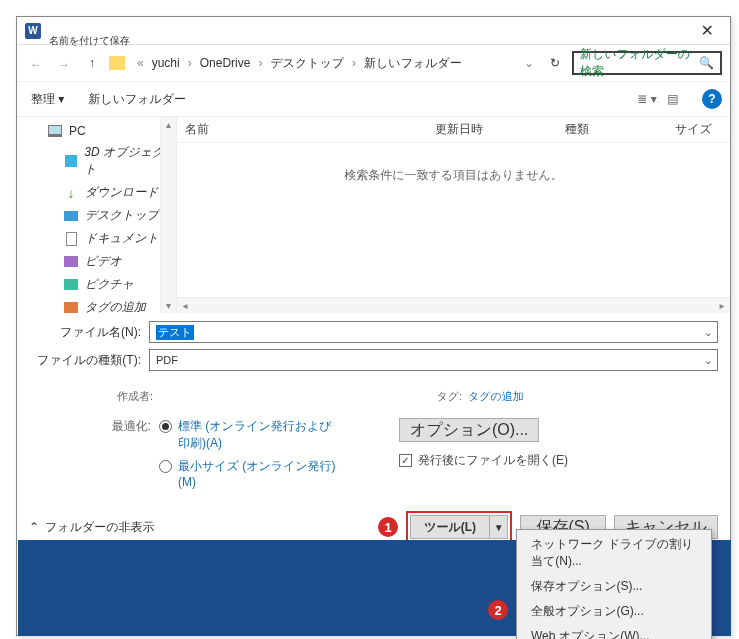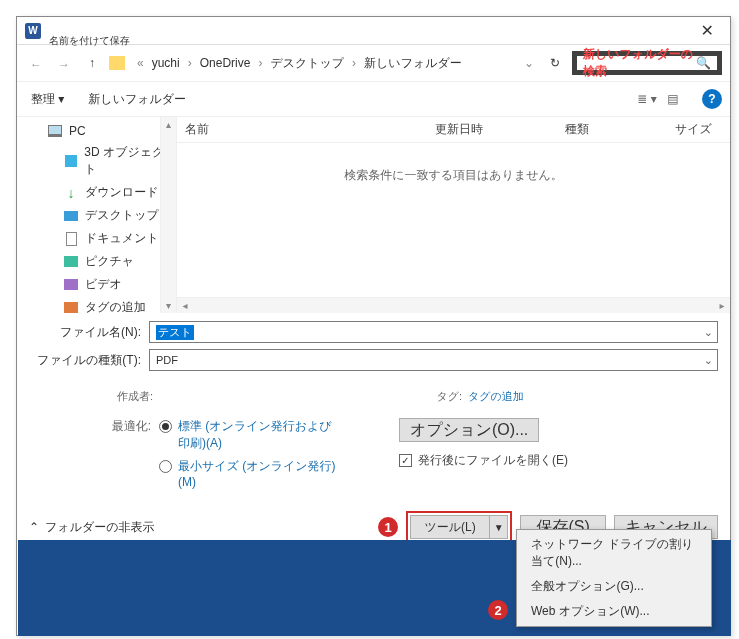--- a/index.html
+++ b/index.html
@@ -12,36 +12,36 @@
 .titlebar .title { flex: 1; font-size: 10px; margin-top: 20px; }
 .titlebar .close { font-size: 16px; padding: 0 8px; cursor: pointer; color: #333; }
 
 .navbar { display: flex; align-items: center; height: 36px; padding: 0 8px; gap: 6px; }
 .nav-btn { width: 22px; height: 22px; display: flex; align-items: center; justify-content: center; color: #999; cursor: pointer; }
 .breadcrumb { display: flex; align-items: center; gap: 2px; font-size: 12px; flex: 1; padding: 0 4px; }
 .crumb { padding: 2px 4px; cursor: pointer; }
 .sep { color: #888; padding: 0 2px; }
 .crumb-drop { color: #888; }
 .refresh { display: flex; align-items: center; justify-content: center; width: 22px; height: 22px; cursor: pointer; }
-.searchbox { width: 150px; height: 24px; border: 5px solid #404040; padding: 2px 6px; display: flex; align-items: center; color: #ef4444; font-size: 12px; font-weight: bold; }
+.searchbox { width: 150px; height: 24px; border: 2px solid #404040; padding: 2px 6px; display: flex; align-items: center; color: #15803d; font-size: 12px; }
 .searchbox span.mag { margin-left: auto; }
 
 .toolbar { display: flex; align-items: center; height: 36px; padding: 0 8px; border-top: 1px solid #eee; border-bottom: 1px solid #eee; gap: 12px; }
 .tool-btn { display: flex; align-items: center; gap: 4px; padding: 2px 6px; cursor: pointer; font-size: 12px; }
 .spacer { flex: 1; }
 .view-btns { display: flex; gap: 4px; align-items: center; }
 .icon-btn { width: 22px; height: 20px; display: flex; align-items: center; justify-content: center; cursor: pointer; color: #666; }
 .help-icon { width: 20px; height: 20px; border-radius: 50%; background: #0b73c6; color: #fff; display: flex; align-items: center; justify-content: center; font-weight: bold; margin-left: 6px; }
 
 .body-area { display: flex; height: 196px; }
 .sidebar { width: 160px; border-right: 1px solid #eee; overflow: hidden; position: relative; padding: 4px 0; }
 .sidebar-scroll { position: absolute; right: 0; top: 0; width: 16px; height: 100%; border-left: 1px solid #eee; background: #f5f5f5; display: flex; flex-direction: column; align-items: center; }
 .scroll-arrow { font-size: 10px; color: #888; padding: 2px 0; cursor: pointer; }
 .tree-item { display: flex; align-items: center; gap: 6px; padding: 3px 4px 3px 30px; cursor: pointer; font-size: 12px; }
-.tree-item.l2 { padding-left: 46px; }
+.tree-item.l2 { padding-left: 46px; font-style: italic; }
 .ti-icon { width: 16px; height: 14px; display: flex; align-items: center; justify-content: center; }
 .ti-icon.folder { background: #ffd96a; }
 .i-pc { width:14px;height:12px;border:1px solid #777;border-bottom:3px solid #777;background:#bde; }
 .i-3d { width:12px;height:12px;background:#3bb3e3; }
 .i-dl { color:#2e9f32;font-size:14px;font-weight:bold; }
 .i-desk { width:14px;height:10px;background:#3b9dd8; }
 .i-doc { width:11px;height:14px;border:1px solid #888;background:#fff; }
 .i-pic { width:14px;height:11px;background:#3dbea0; }
 .i-vid { width:14px;height:11px;background:#a070c8; }
 .i-mus { width:14px;height:11px;background:#e07a3d; }
@@ -79,21 +79,21 @@
 .radio-text { color:#1a6fb0; cursor:pointer; max-width:160px; }
 .opt-right { flex: 1; display:flex; flex-direction:column; align-items:flex-start; gap:10px; padding-left: 10px; }
 .btn { min-width: 110px; height: 24px; border:1px solid #adadad; background: #e1e1e1; display:flex;align-items:center;justify-content:center;font-size:16px;cursor:pointer;padding:0 10px; }
 .chk-row { display:flex;align-items:center;font-size:12px;color:#444; }
 .chk { width:13px;height:13px;border:1px solid #666;margin-right:6px;display:flex;align-items:center;justify-content:center;font-size:10px;color:#333; }
 
 .bottom-bar { display:flex; align-items:center; padding: 12px 12px 12px 12px; gap:10px; }
 .hide-folders { display:flex;align-items:center;gap:6px;cursor:pointer;font-size:12px; }
 .btn-group { margin-left:auto; display:flex; gap:8px; align-items:center; }
 .tools-btn-wrap { border:2px solid #d12b2b; padding:2px; display:flex; }
-.tools-btn { min-width:80px;height:24px;border:1px solid #adadad;background:#e1e1e1;display:flex;align-items:center;justify-content:center;cursor:pointer;font-size:12px; }
+.tools-btn { min-width:80px;height:24px;border:1px solid #adadad;background:#e1e1e1;display:flex;align-items:center;justify-content:center;cursor:pointer;font-size:12px;font-weight:bold; }
 .tools-drop { width:18px;height:24px;border:1px solid #adadad;border-left:none;background:#e1e1e1;display:flex;align-items:center;justify-content:center;cursor:pointer;font-size:10px; }
 
 .callout { width:20px;height:20px;border-radius:50%;background:#d12b2b;color:#fff;font-weight:bold;display:flex;align-items:center;justify-content:center;font-size:13px; }
 
 .dropdown { position:absolute; left:516px; top:529px; width:196px; background:#f0f0f0; border:1px solid #999; box-shadow:2px 2px 6px rgba(0,0,0,.25); padding:2px 0; z-index:10; }
 .dd-item { padding:4px 14px; font-size:12px; cursor:pointer; }
 
 .callout2 { position:absolute; left:488px; top:600px; z-index:11; }
 
 .blue-strip { position:absolute; left:18px; top:540px; width:713px; height:96px; background:#1b4c8c; z-index:1; }
@@ -170,29 +170,29 @@
           <span>デスクトップ</span>
         </div>
       <div class="tree-item l2">
           <span class="ti-icon">
             <span class="i-doc"></span>
           </span>
           <span>ドキュメント</span>
         </div>
       <div class="tree-item l2">
           <span class="ti-icon">
+            <span class="i-vid"></span>
+          </span>
+          <span>ビデオ</span>
+        </div>
+      <div class="tree-item l2">
+          <span class="ti-icon">
             <span class="i-pic"></span>
           </span>
           <span>ピクチャ</span>
-        </div>
-      <div class="tree-item l2">
-          <span class="ti-icon">
-            <span class="i-vid"></span>
-          </span>
-          <span>ビデオ</span>
         </div>
       <div class="tree-item l2">
           <span class="ti-icon">
             <span class="i-mus"></span>
           </span>
           <span>タグの追加</span>
         </div>
 
       <div class="sidebar-scroll">
         <span class="scroll-arrow">▴</span>
@@ -276,18 +276,19 @@
       </div>
       <div class="btn" style="min-width:86px;">保存(S)</div>
       <div class="btn" style="min-width:86px;">キャンセル</div>
     </div>
   </div>
 
 </div>
 
 <div class="dropdown">
   <div class="dd-item">ネットワーク ドライブの割り当て(N)...</div>
+  <div class="dd-item">保存オプション(S)...</div>
   <div class="dd-item">全般オプション(G)...</div>
   <div class="dd-item">Web オプション(W)...</div>
 
 </div>
 
 <div class="callout callout2">2</div>
 
 </body></html>

